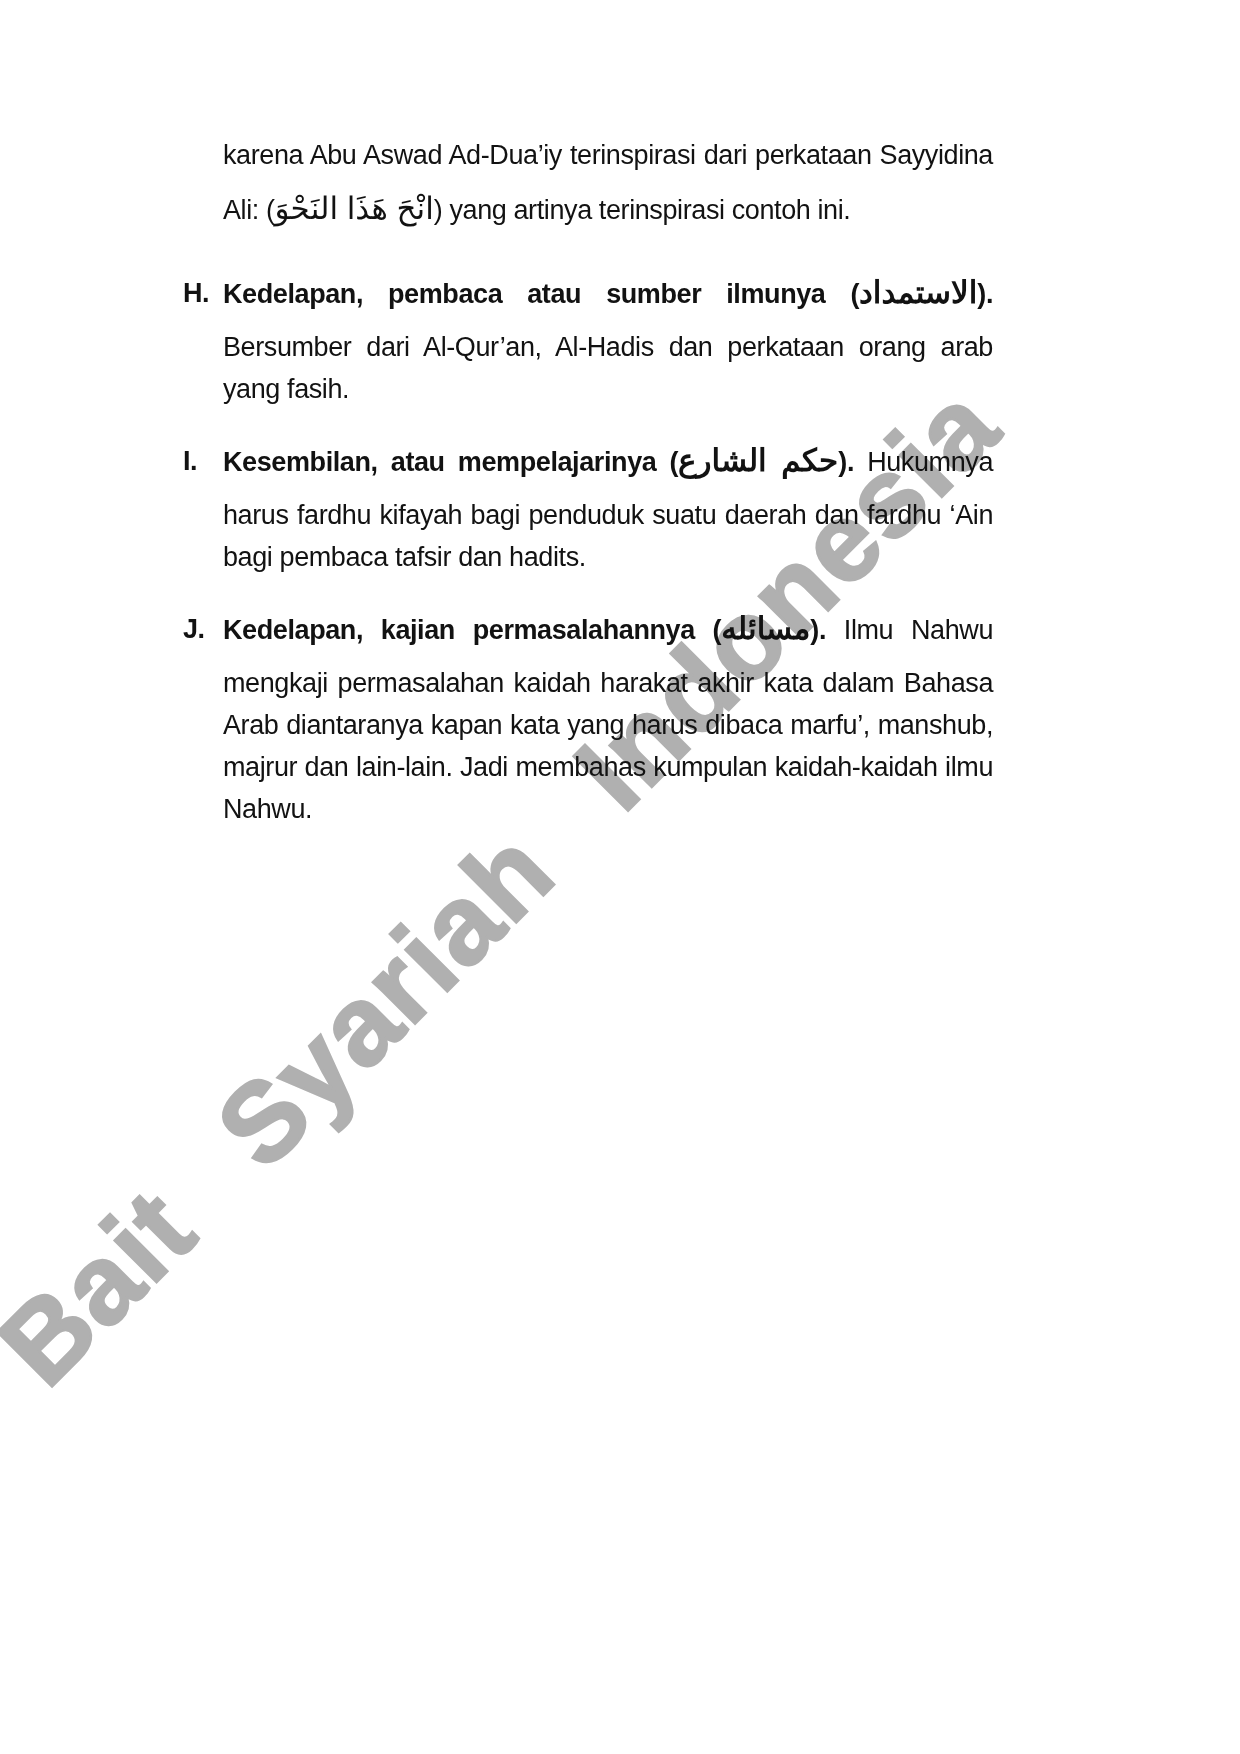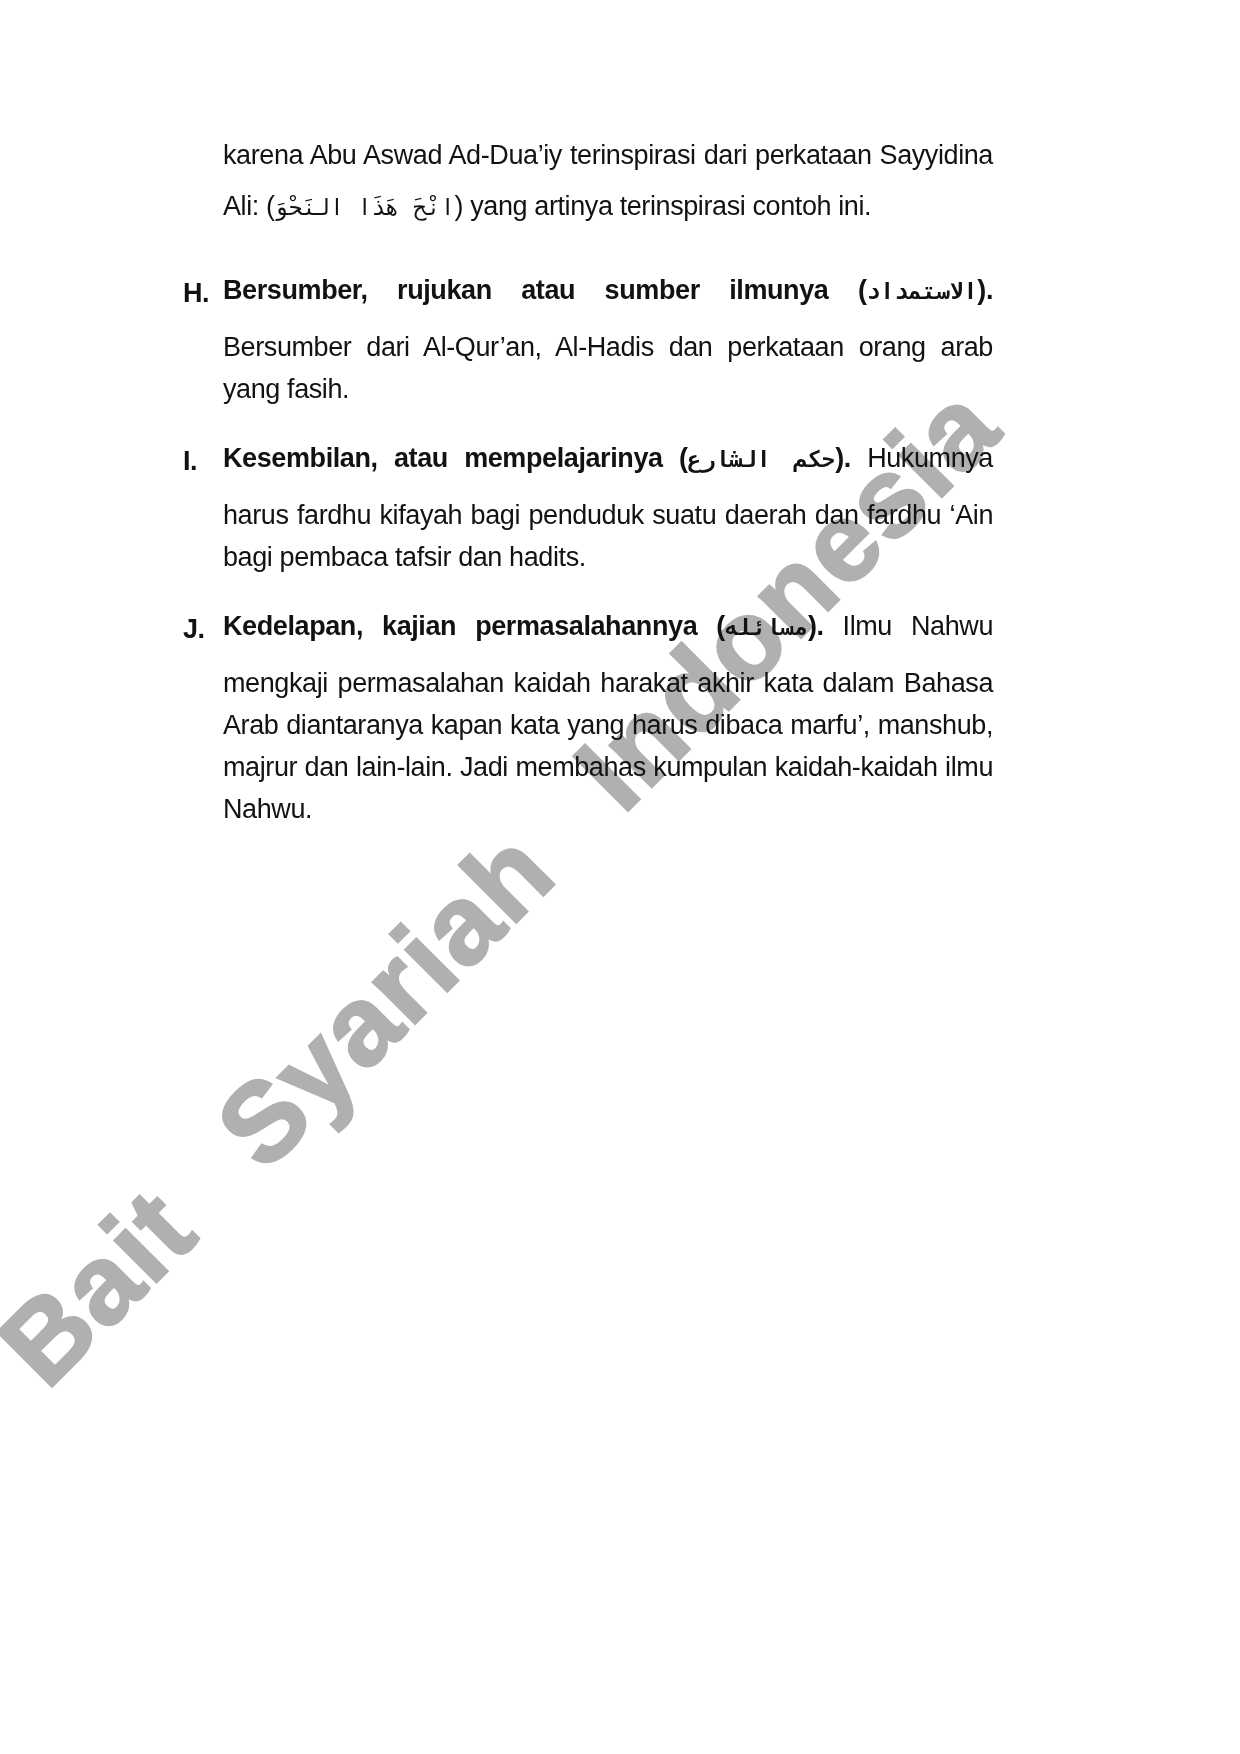--- a/index.html
+++ b/index.html
@@ -67,41 +67,41 @@
   }
   .list-label {
     position: absolute;
     left: 0;
     top: 0;
     font-weight: bold;
     line-height: 66px;
   }
   .bold { font-weight: bold; }
   .ar {
-    font-family: Liberation Mono, monospace;
-    font-size: 23px;
+    font-family: Liberation Sans, sans-serif;
+    font-size: 31px;
     line-height: 66px;
     letter-spacing: 0;
     unicode-bidi: isolate;
   }
 </style>
 </head>
 <body>
 
 <div class="page">
 
   <div class="watermark" style="color:#b0b0b0;">Bait Syariah Indonesia</div>
 
   <div class="content">
 
     <p class="para intro"><span>karena Abu Aswad Ad-Dua’iy terinspirasi dari perkataan Sayyidina Ali: (</span><span class="ar" dir="rtl">انْحَ هَذَا النَحْوَ</span><span>) yang artinya terinspirasi contoh ini.</span></p>
 
     <div class="list-item">
       <span class="list-label">H.</span>
-      <p class="para"><span class="bold">Bersumber, rujukan atau sumber ilmunya (</span><span class="ar bold" dir="rtl">الاستمداد</span><span class="bold">).</span><span> Bersumber dari Al-Qur’an, Al-Hadis dan perkataan orang arab yang fasih.</span></p>
+      <p class="para"><span class="bold">Kedelapan, pembaca atau sumber ilmunya (</span><span class="ar bold" dir="rtl">الاستمداد</span><span class="bold">).</span><span> Bersumber dari Al-Qur’an, Al-Hadis dan perkataan orang arab yang fasih.</span></p>
     </div>
 
     <div class="list-item">
       <span class="list-label">I.</span>
       <p class="para"><span class="bold">Kesembilan, atau mempelajarinya (</span><span class="ar bold" dir="rtl">حكم الشارع</span><span class="bold">).</span><span> Hukumnya harus fardhu kifayah bagi penduduk suatu daerah dan fardhu ‘Ain bagi pembaca tafsir dan hadits.</span></p>
     </div>
 
     <div class="list-item">
       <span class="list-label">J.</span>
       <p class="para"><span class="bold">Kedelapan, kajian permasalahannya (</span><span class="ar bold" dir="rtl">مسائله</span><span class="bold">).</span><span> Ilmu Nahwu mengkaji permasalahan kaidah harakat akhir kata dalam Bahasa Arab diantaranya kapan kata yang harus dibaca marfu’, manshub, majrur dan lain-lain. Jadi membahas kumpulan kaidah-kaidah ilmu Nahwu.</span></p>

